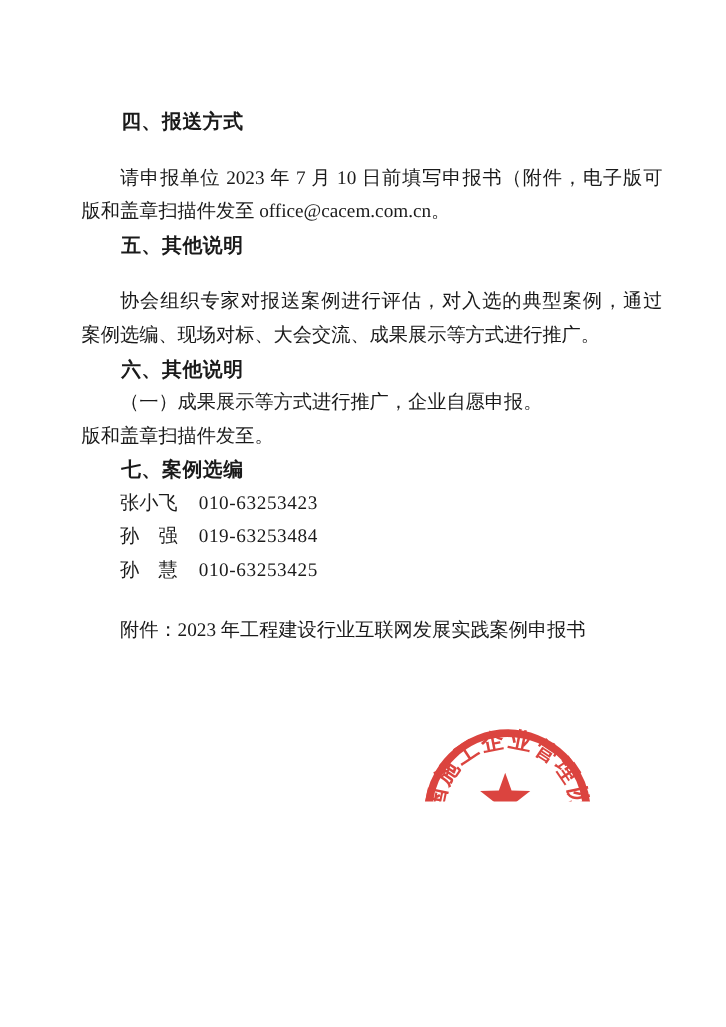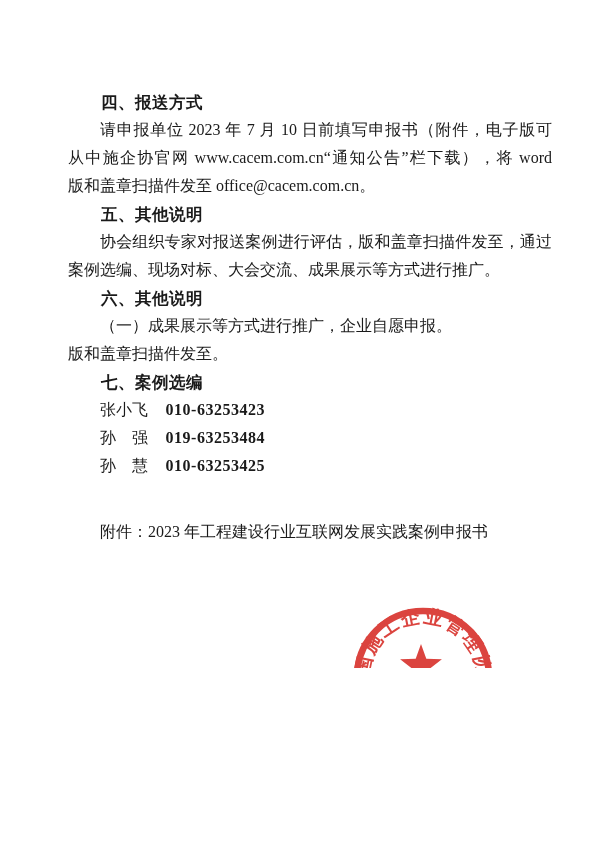--- a/index.html
+++ b/index.html
@@ -25,32 +25,32 @@
     left: 68px; top: 88px;
     width: 484px;
     font-size: 16px;
     line-height: 28px;
   }
   .ln {
     white-space: nowrap;
     text-align: justify;
   }
   .first { text-indent: 2em; }
-  .stretch { text-align-last: justify; }
+  .stretch { text-align-last: justify; margin-top: 19px; }
   .hd {
     font-family: "Liberation Sans", "DejaVu Sans", sans-serif;
     font-weight: 700;
     font-size: 16.5px;
     text-indent: 2em;
     letter-spacing: 0.5px;
     white-space: nowrap;
   }
   .contact { text-indent: 2em; white-space: nowrap; }
-  .contact .phone { margin-left: 1.1em; letter-spacing: 0.5px; font-weight: bold; }
-  .attachment { text-indent: 2em; margin-top: 38px; white-space: nowrap; }
+  .contact .phone { margin-left: 1.1em; letter-spacing: 0.5px; }
+  .attachment { text-indent: 2em; margin-top: 22px; white-space: nowrap; }
   .signature {
     position: absolute;
     top: 676px; left: 338px; width: 164px;
     font-size: 16px; line-height: 28px;
     text-align: center;
     white-space: nowrap;
   }
   .page-num {
     position: absolute;
     top: 749px; right: 95px;
@@ -79,25 +79,24 @@
 </style>
 </head>
 <body>
 
 <div class="page">
 
   <div class="content">
 
     <div class="hd">四、报送方式</div>
     <div class="ln first stretch">请申报单位 2023 年 7 月 10 日前填写申报书（附件，电子版可</div>
-    <div class="ln stretch">从中施企协官网 www.cacem.com.cn“通知公告”栏下载），将 word</div>
     <div class="ln">版和盖章扫描件发至 office@cacem.com.cn。</div>
 
     <div class="hd">五、其他说明</div>
-    <div class="ln first stretch">协会组织专家对报送案例进行评估，版和盖章扫描件发至，通过</div>
+    <div class="ln first stretch">协会组织专家对报送案例进行评估，对入选的典型案例，通过</div>
     <div class="ln">案例选编、现场对标、大会交流、成果展示等方式进行推广。</div>
 
     <div class="hd">六、其他说明</div>
     <div class="ln first">（一）成果展示等方式进行推广，企业自愿申报。</div>
     <div class="ln">版和盖章扫描件发至。</div>
 
     <div class="hd">七、案例选编</div>
 
     <div class="contact">
       <span class="name">张小飞</span><span class="phone">010-63253423</span>

